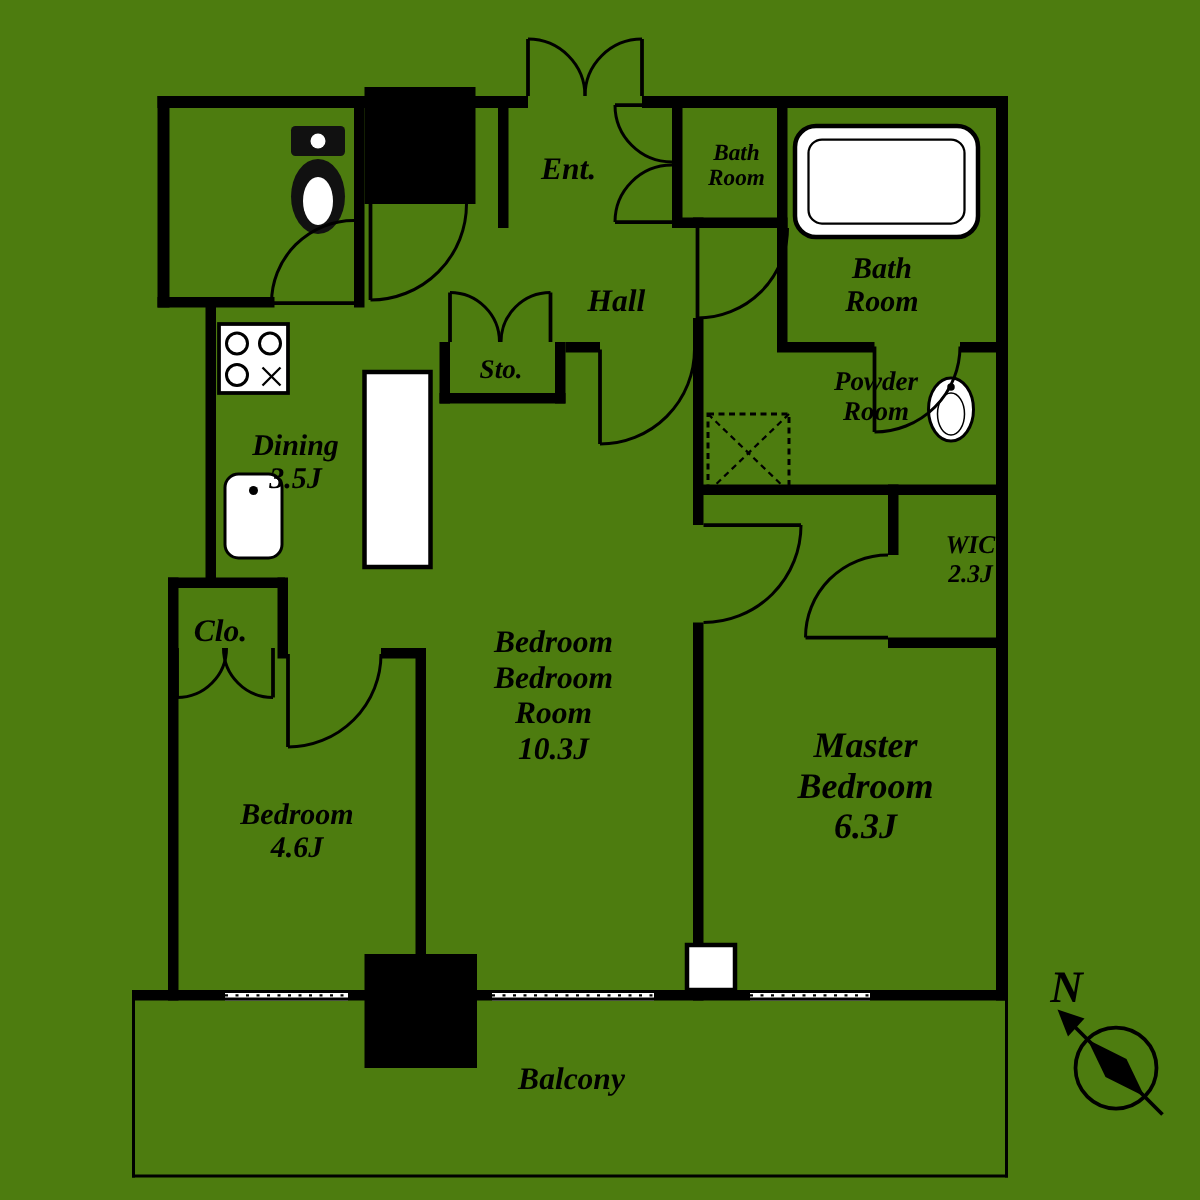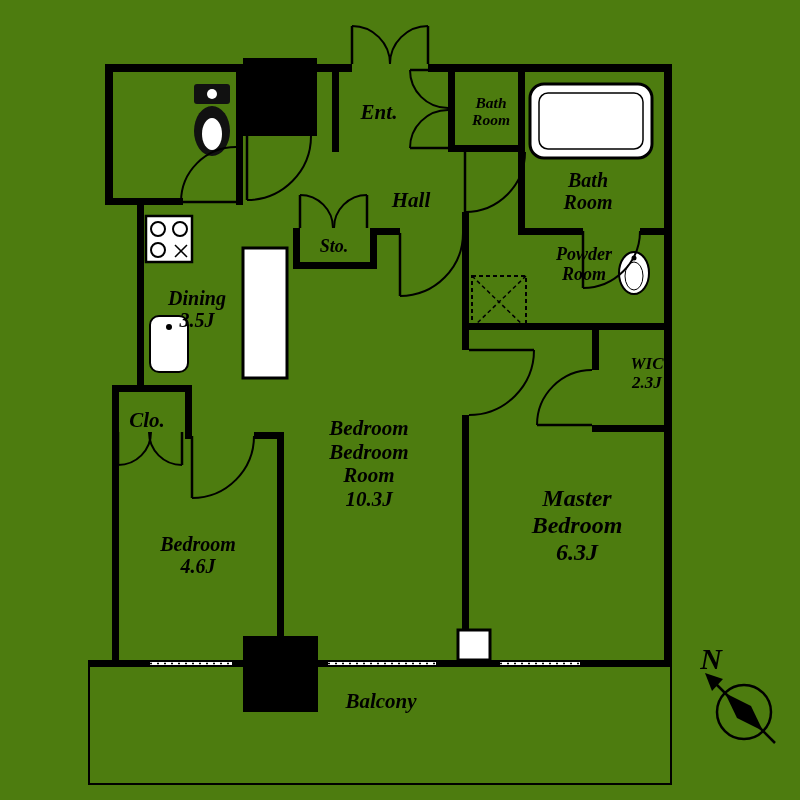--- a/index.html
+++ b/index.html
@@ -256,21 +256,21 @@
   <span class="ln">Bedroom</span>
   <span class="ln">4.6J</span>
 </div>
 
 <div class="lbl" style="left:577px;top:525px;font-size:24px">
   <span class="ln">Master</span>
   <span class="ln">Bedroom</span>
   <span class="ln">6.3J</span>
 </div>
 
-<div class="lbl" style="left:381px;top:702px;font-size:21px">
+<div class="lbl" style="left:381px;top:720px;font-size:21px">
   <span class="ln">Balcony</span>
 </div>
 
 <div class="lbl" style="left:711px;top:659px;font-size:30px">
   <span class="ln">N</span>
 </div>
 
 </div>
 
 </body></html>

